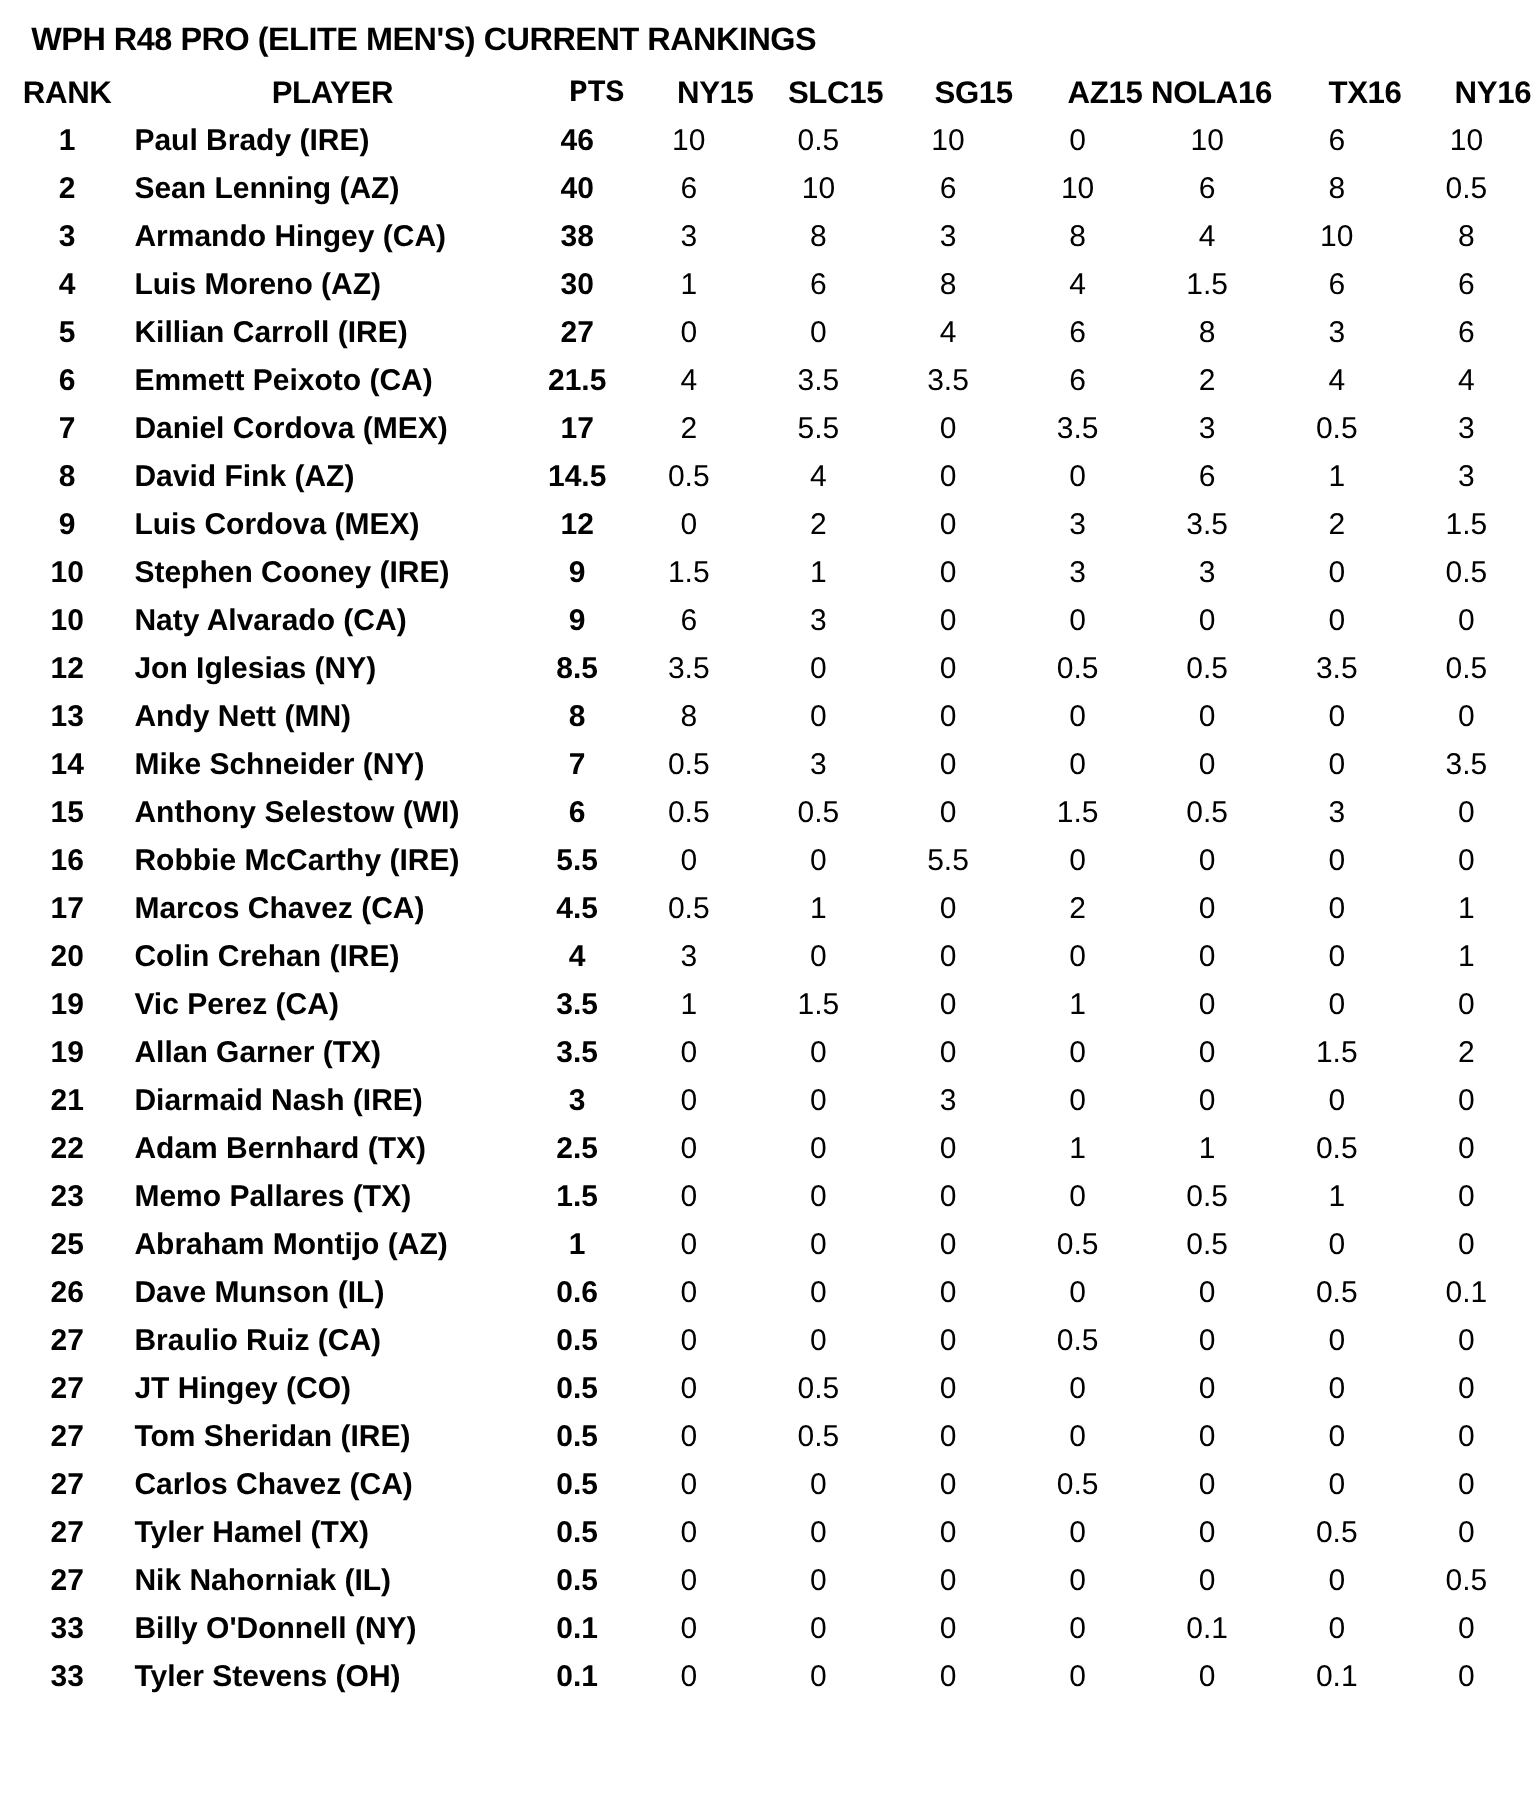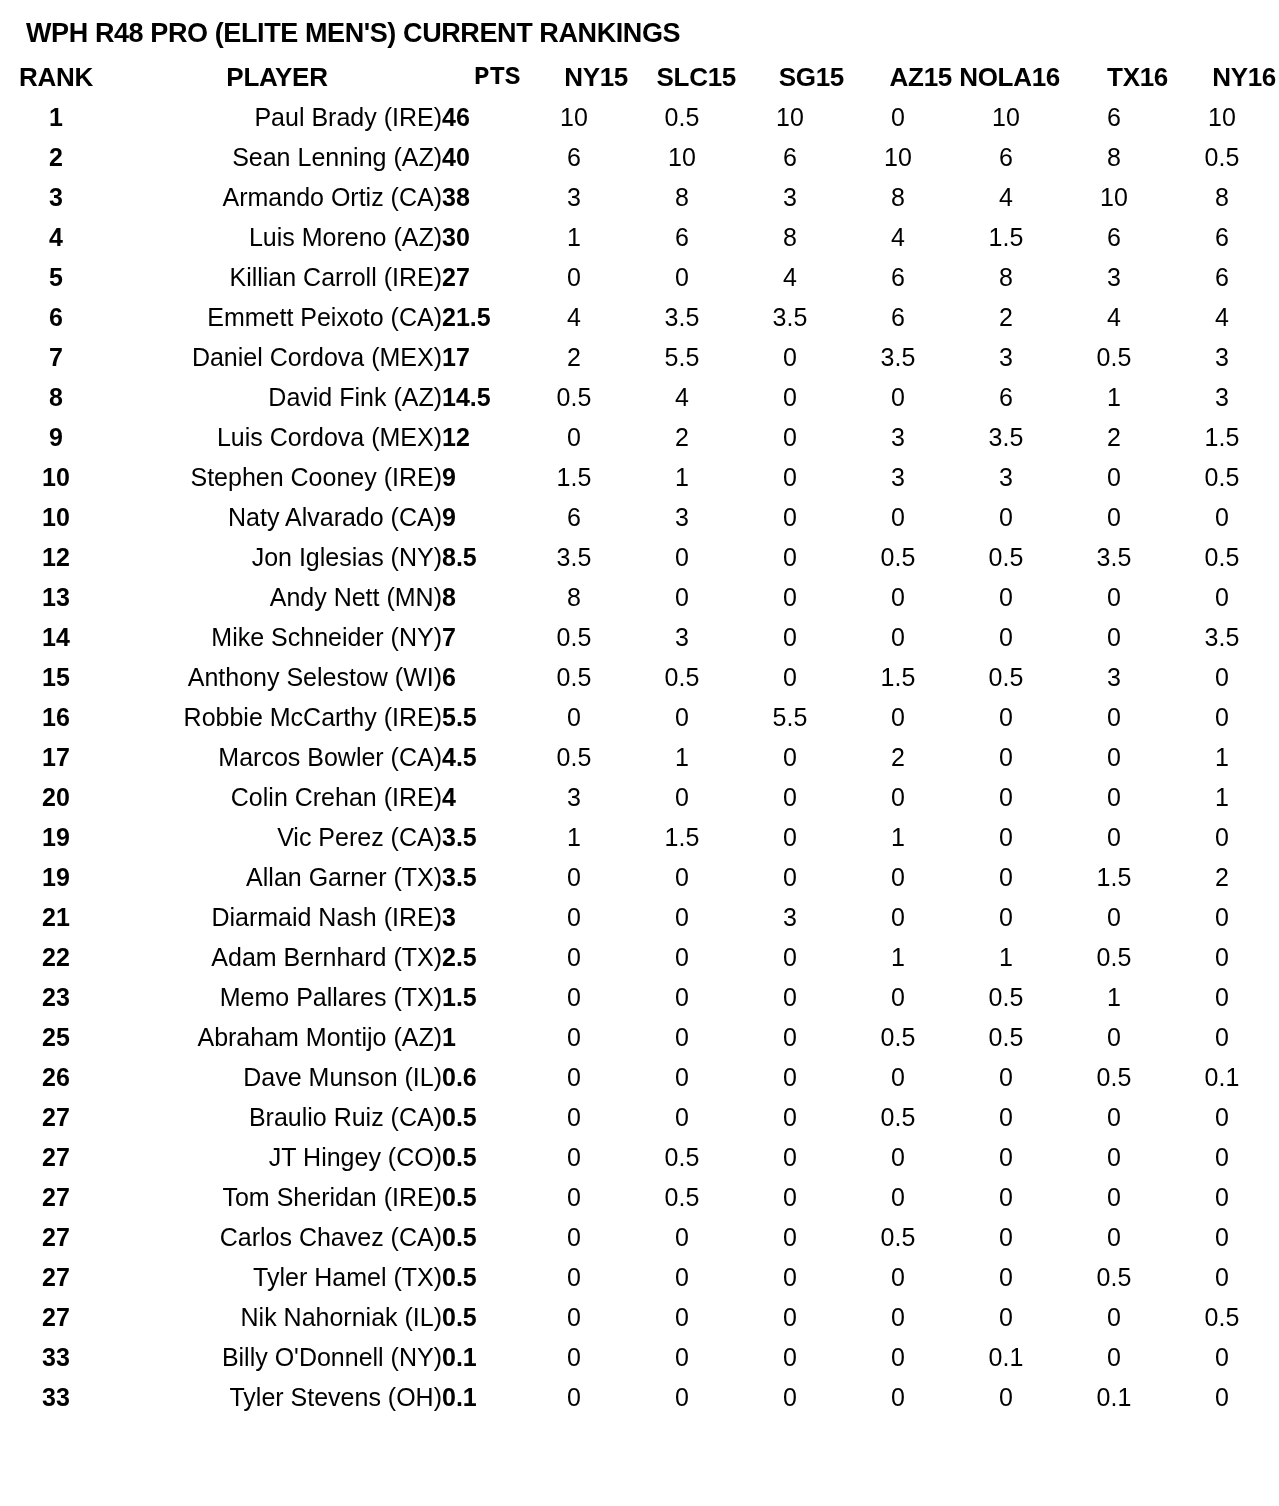--- a/index.html
+++ b/index.html
@@ -62,27 +62,27 @@
   th.h-player { text-align: center; }
   th.h-pts    { text-align: right;  padding-right: 8px; font-family: Liberation Mono, monospace; }
   th.h-ev     { text-align: right; }
 
   td.d-rank {
     text-align: center;
     font-weight: bold;
     font-size: 25px;
   }
   td.d-player {
-    text-align: right;
-    font-weight: normal;
+    text-align: left;
+    font-weight: bold;
     font-size: 25px;
     padding-left: 8px;
   }
   td.d-pts {
-    text-align: left;
+    text-align: center;
     font-weight: bold;
     font-size: 25px;
     padding-right: 8px;
   }
   td.d-ev {
     text-align: center;
     font-weight: normal;
     font-size: 25px;
   }
 </style>
@@ -140,21 +140,21 @@
           <td class="d-ev">6</td>
           <td class="d-ev">10</td>
           <td class="d-ev">6</td>
           <td class="d-ev">10</td>
           <td class="d-ev">6</td>
           <td class="d-ev">8</td>
           <td class="d-ev">0.5</td>
         </tr>
         <tr>
           <td class="d-rank">3</td>
-          <td class="d-player">Armando Ortiz (CA)</td>
+          <td class="d-player">Armando Hingey (CA)</td>
           <td class="d-pts">38</td>
           <td class="d-ev">3</td>
           <td class="d-ev">8</td>
           <td class="d-ev">3</td>
           <td class="d-ev">8</td>
           <td class="d-ev">4</td>
           <td class="d-ev">10</td>
           <td class="d-ev">8</td>
         </tr>
         <tr>
@@ -308,21 +308,21 @@
           <td class="d-ev">0</td>
           <td class="d-ev">0</td>
           <td class="d-ev">5.5</td>
           <td class="d-ev">0</td>
           <td class="d-ev">0</td>
           <td class="d-ev">0</td>
           <td class="d-ev">0</td>
         </tr>
         <tr>
           <td class="d-rank">17</td>
-          <td class="d-player">Marcos Bowler (CA)</td>
+          <td class="d-player">Marcos Chavez (CA)</td>
           <td class="d-pts">4.5</td>
           <td class="d-ev">0.5</td>
           <td class="d-ev">1</td>
           <td class="d-ev">0</td>
           <td class="d-ev">2</td>
           <td class="d-ev">0</td>
           <td class="d-ev">0</td>
           <td class="d-ev">1</td>
         </tr>
         <tr>

